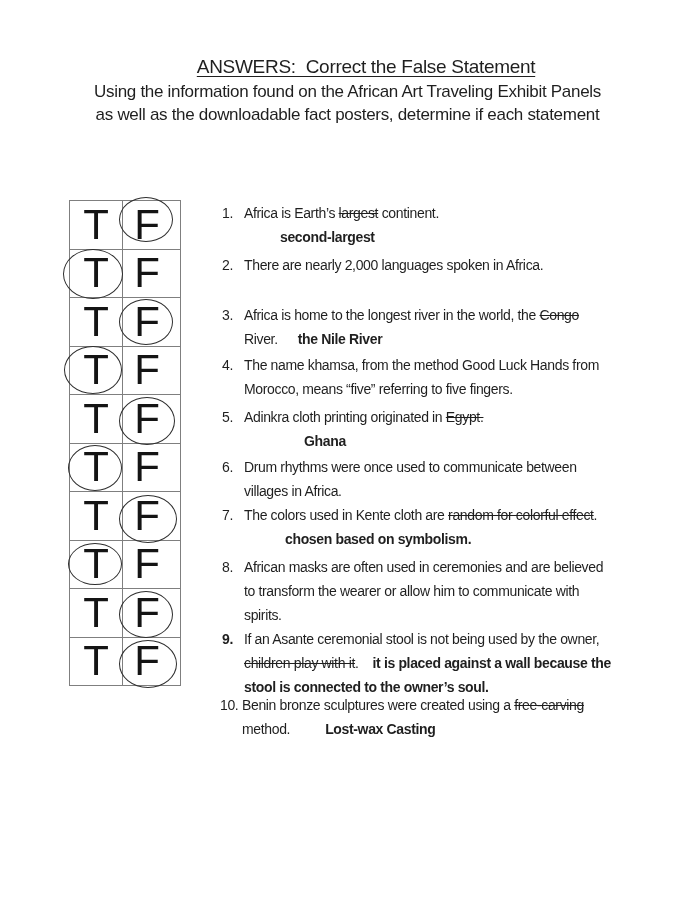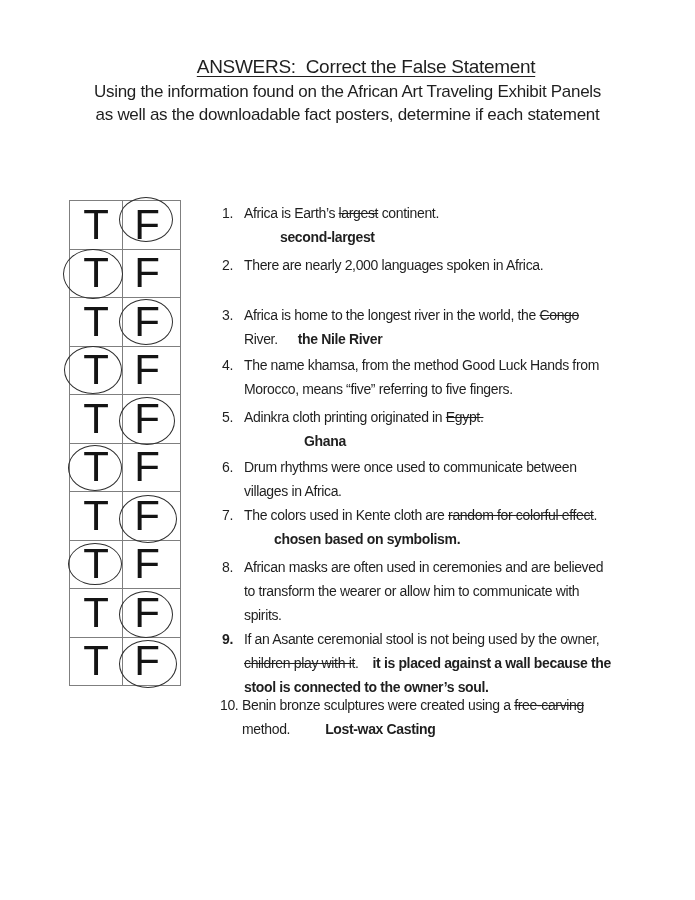--- a/index.html
+++ b/index.html
@@ -226,21 +226,21 @@
         <span class="num">6.</span>
         <div class="sbody">
           <div class="line"><span>Drum rhythms were once used to communicate between</span></div>
           <div class="line"><span>villages in Africa.</span></div>
         </div>
       </div>
       <div class="statement s7">
         <span class="num">7.</span>
         <div class="sbody">
           <div class="line"><span>The colors used in Kente cloth are </span><span class="strike">random for colorful effect</span><span>.</span></div>
-          <div class="line" style="margin-left: 30px;"><span class="bold">chosen based on symbolism.</span></div>
+          <div class="line" style="margin-left: 41px;"><span class="bold">chosen based on symbolism.</span></div>
         </div>
       </div>
       <div class="statement s8">
         <span class="num">8.</span>
         <div class="sbody">
           <div class="line"><span>African masks are often used in ceremonies and are believed</span></div>
           <div class="line"><span>to transform the wearer or allow him to communicate with</span></div>
           <div class="line"><span>spirits.</span></div>
         </div>
       </div>

